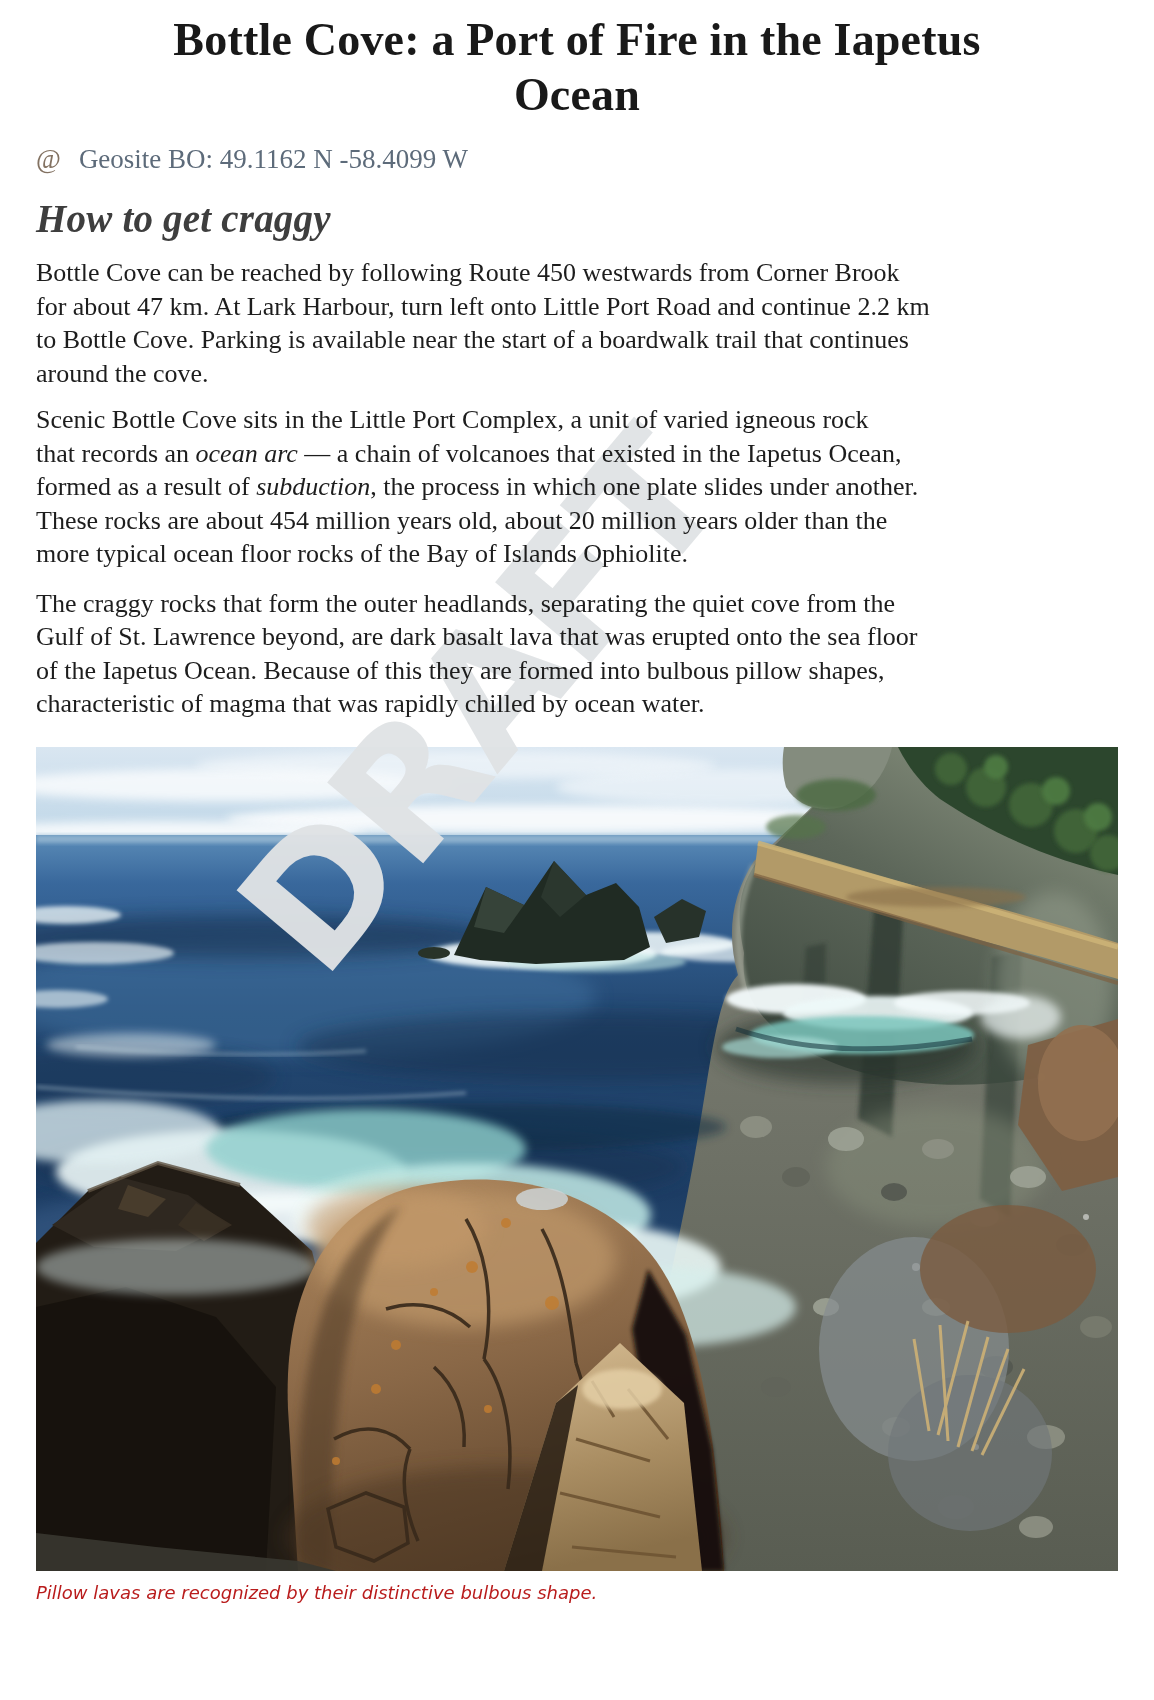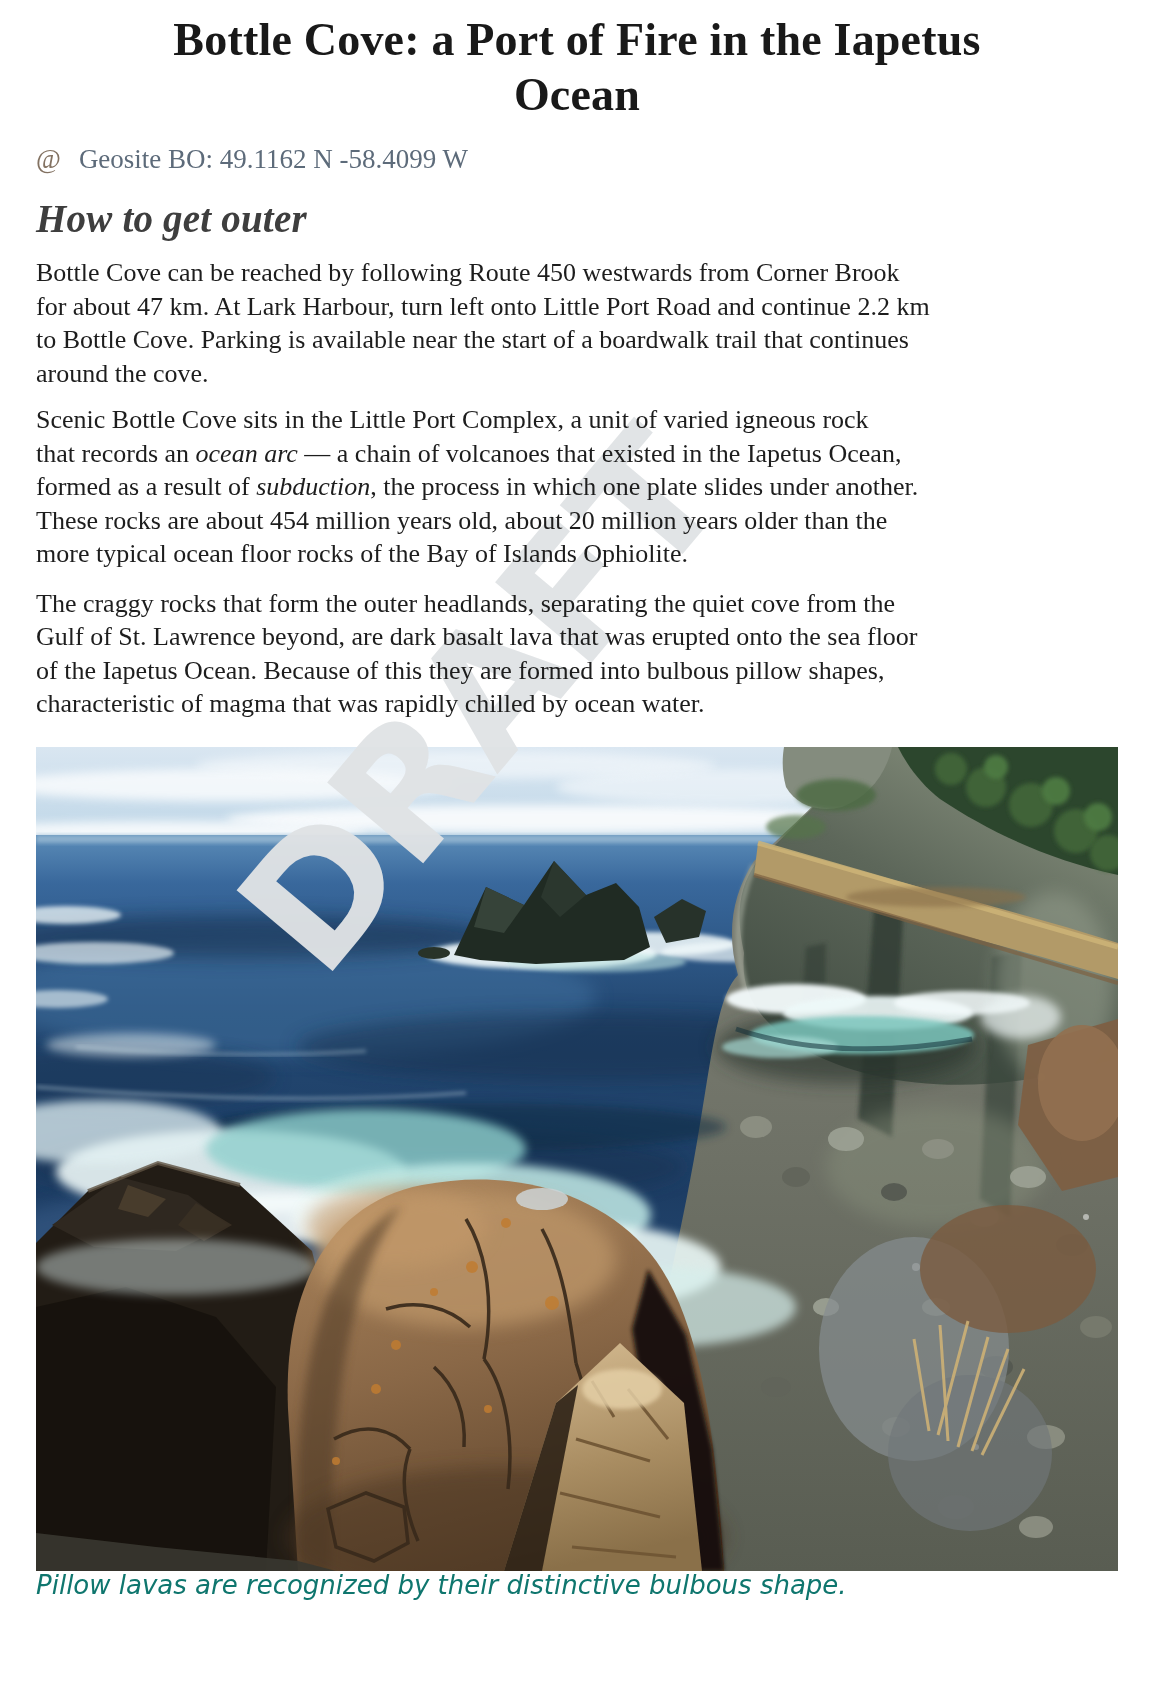--- a/index.html
+++ b/index.html
@@ -26,23 +26,23 @@
     margin:13px 0 0 0;font-size:26px;line-height:33.5px;color:#1d1d1d;
     white-space:pre-line;
   }
   .para.p3{margin-top:16px;}
   .para .it{font-style:italic;}
   .photo{
     margin:26px 0 0 0;width:1082px;height:824px;display:block;
   }
   .photo svg{display:block;width:1082px;height:824px;}
   .caption{
-    display:block;
+    display:block;margin-top:8px;
     font-family:"DejaVu Sans", sans-serif;font-style:italic;
-    font-size:26px;line-height:28px;color:#0f766e;
+    font-size:18px;line-height:28px;color:#b91c1c;
   }
   .watermark{
     position:absolute;z-index:2;left:200px;top:612px;width:560px;height:180px;
     display:flex;align-items:center;justify-content:center;
     transform:rotate(-50deg);transform-origin:center center;
     pointer-events:none;
   }
   .watermark span{
     font-family:"DejaVu Sans", sans-serif;font-weight:bold;
     font-size:172px;letter-spacing:-2px;color:#e0e3e5;opacity:0.96;
@@ -57,21 +57,21 @@
 
 <main class="content">
 
   <h1 class="title lift">Bottle Cove: a Port of Fire in the Iapetus
 Ocean</h1>
 
   <div class="geosite lift">
     <span class="at">@</span><span>Geosite BO: 49.1162 N -58.4099 W</span>
   </div>
 
-  <h2 class="lift">How to get outer</h2>
+  <h2 class="lift">How to get craggy</h2>
   <div class="para lift"><span>Bottle Cove can be reached by following Route 450 westwards from Corner Brook
 for about 47 km. At Lark Harbour, turn left onto Little Port Road and continue 2.2 km
 to Bottle Cove. Parking is available near the start of a boardwalk trail that continues
 around the cove.</span></div>
 
   <div class="para lift"><span>Scenic Bottle Cove sits in the Little Port Complex, a unit of varied igneous rock
 that records an </span><span class="it">ocean arc</span><span> — a chain of volcanoes that existed in the Iapetus Ocean,
 formed as a result of </span><span class="it">subduction</span><span>, the process in which one plate slides under another.
 These rocks are about 454 million years old, about 20 million years older than the
 more typical ocean floor rocks of the Bay of Islands Ophiolite.</span></div>

